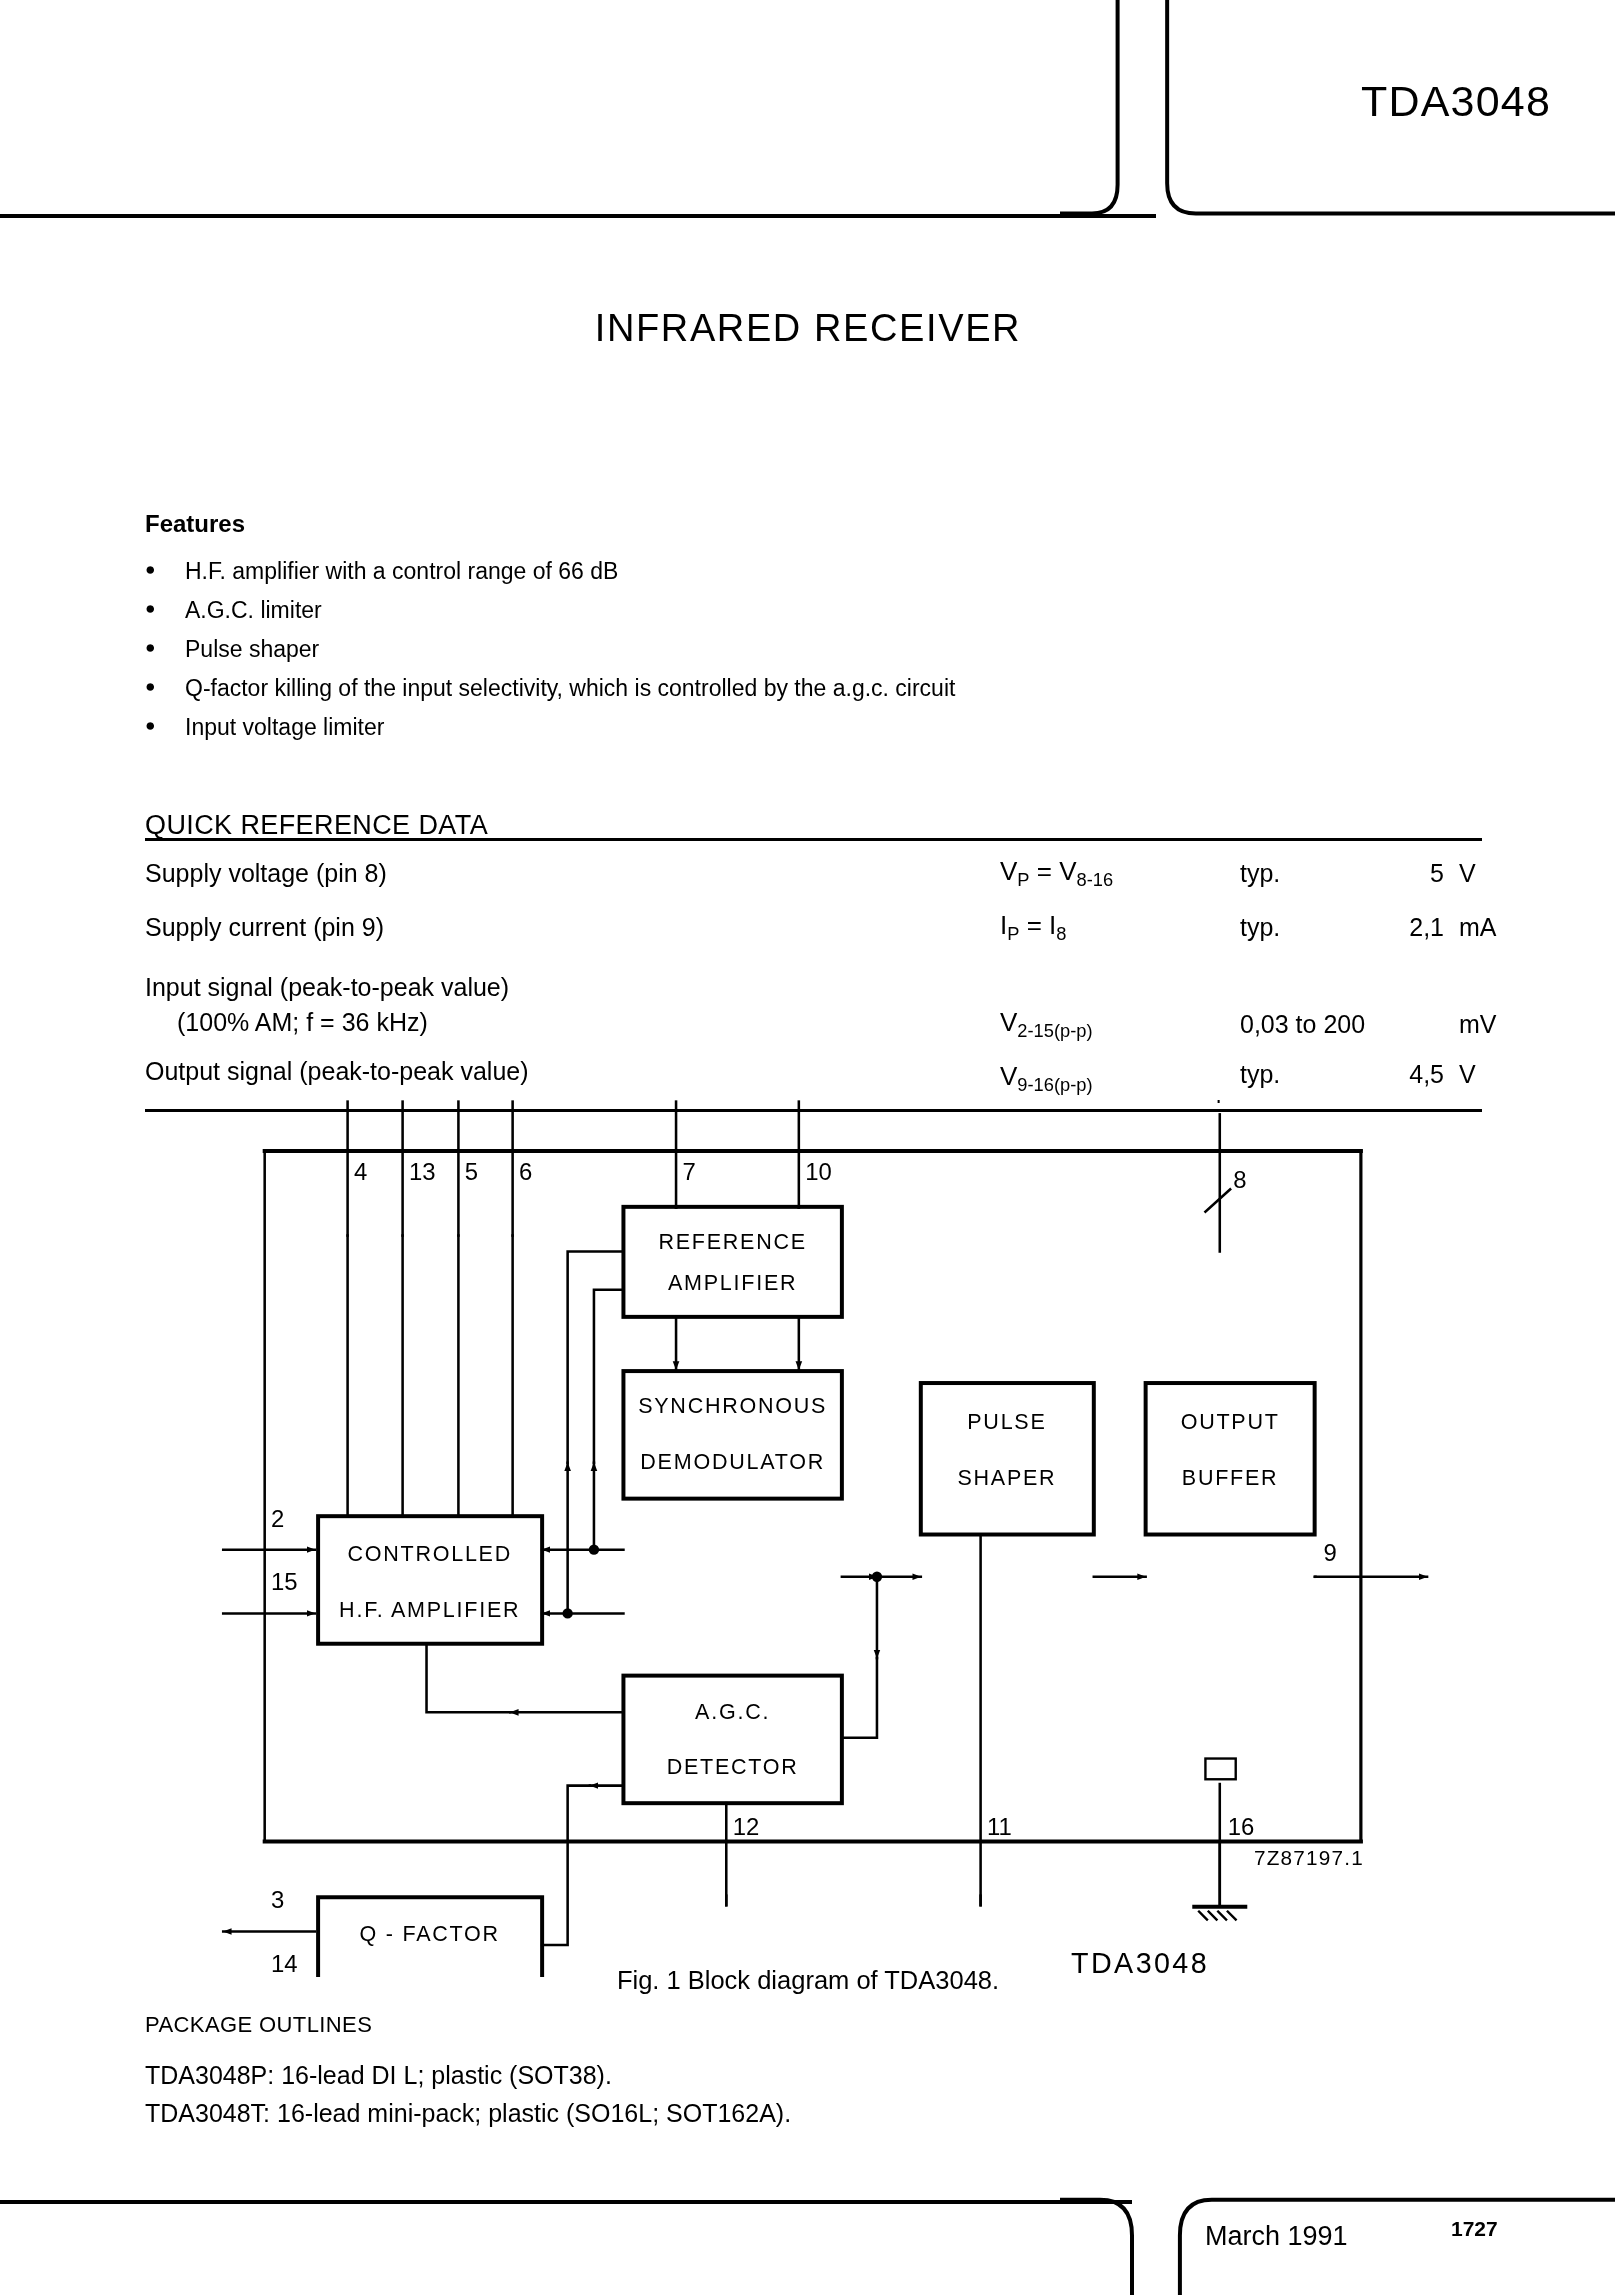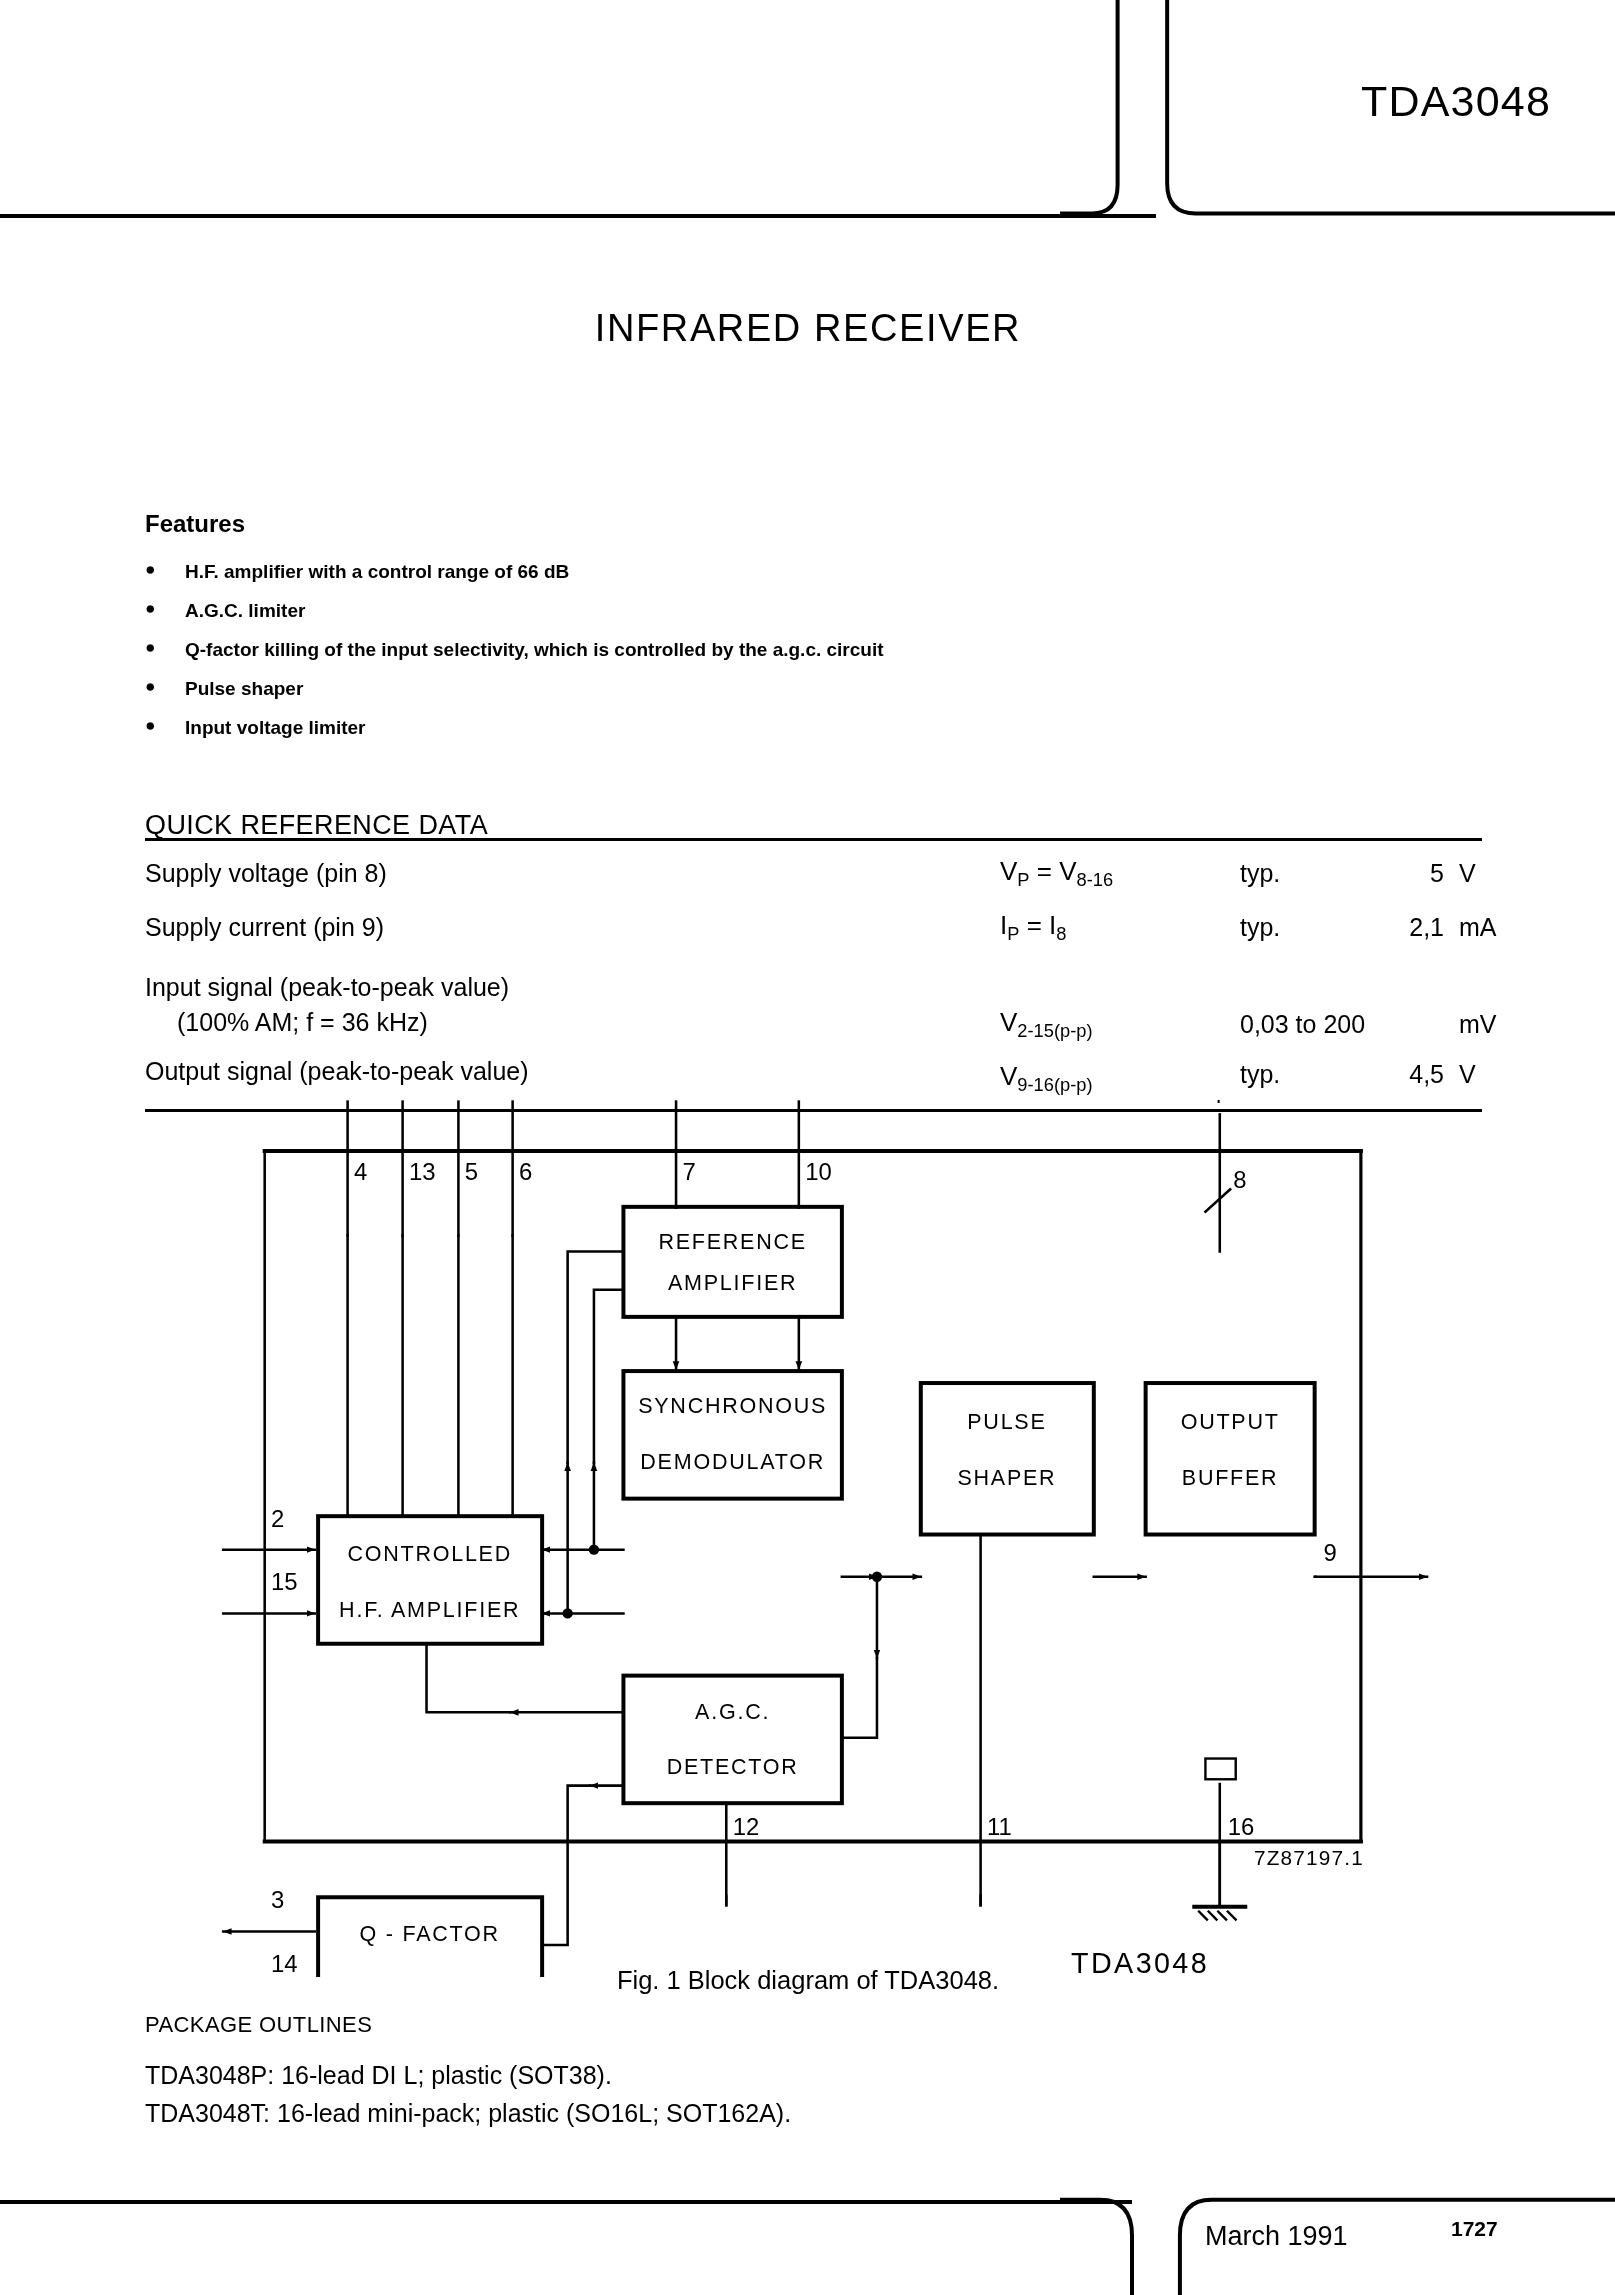--- a/index.html
+++ b/index.html
@@ -45,22 +45,22 @@
   }
   .intro {
     position:absolute; left:145px; top:392px; width:1339px;
     font-size:25px; line-height:33px;
   }
   .sec-features {
     position:absolute; left:145px; top:510px; font-size:24px; font-weight:bold;
   }
   .feature-list {
     position:absolute; left:145px; top:552px; width:1355px;
-    font-size:19px; line-height:39px;
-    list-style:none; margin:0; padding:0;font-weight:bold;
+    font-size:23px; line-height:39px;
+    list-style:none; margin:0; padding:0;
   }
   .feature-list li { position:relative; padding-left:40px; }
   .feature-list li::before {
     content:"\25CF"; position:absolute; left:0px; top:-1.6px; font-size:17.5px;
   }
 
   .sec-qrd {
     position:absolute; left:145px; top:810px; font-size:27px;
     letter-spacing:0.4px;
   }
@@ -111,22 +111,22 @@
 
   <div class="hdr-title">TDA3048</div>
 
   <div class="doc-title">INFRARED RECEIVER</div>
 
 
   <div class="sec-features">Features</div>
   <ul class="feature-list">
     <li>H.F. amplifier with a control range of 66 dB</li>
     <li>A.G.C. limiter</li>
+    <li>Pulse shaper</li>
     <li>Q-factor killing of the input selectivity, which is controlled by the a.g.c. circuit</li>
-    <li>Pulse shaper</li>
     <li>Input voltage limiter</li>
   </ul>
 
   <div class="sec-qrd">QUICK REFERENCE DATA</div>
   <div class="qrd-rule-top"></div>
 
   <div class="qrd-table">
 
     <div class="qrd-row">
       <span class="qrd-name" style="top:0px">Supply voltage (pin 8)</span>

